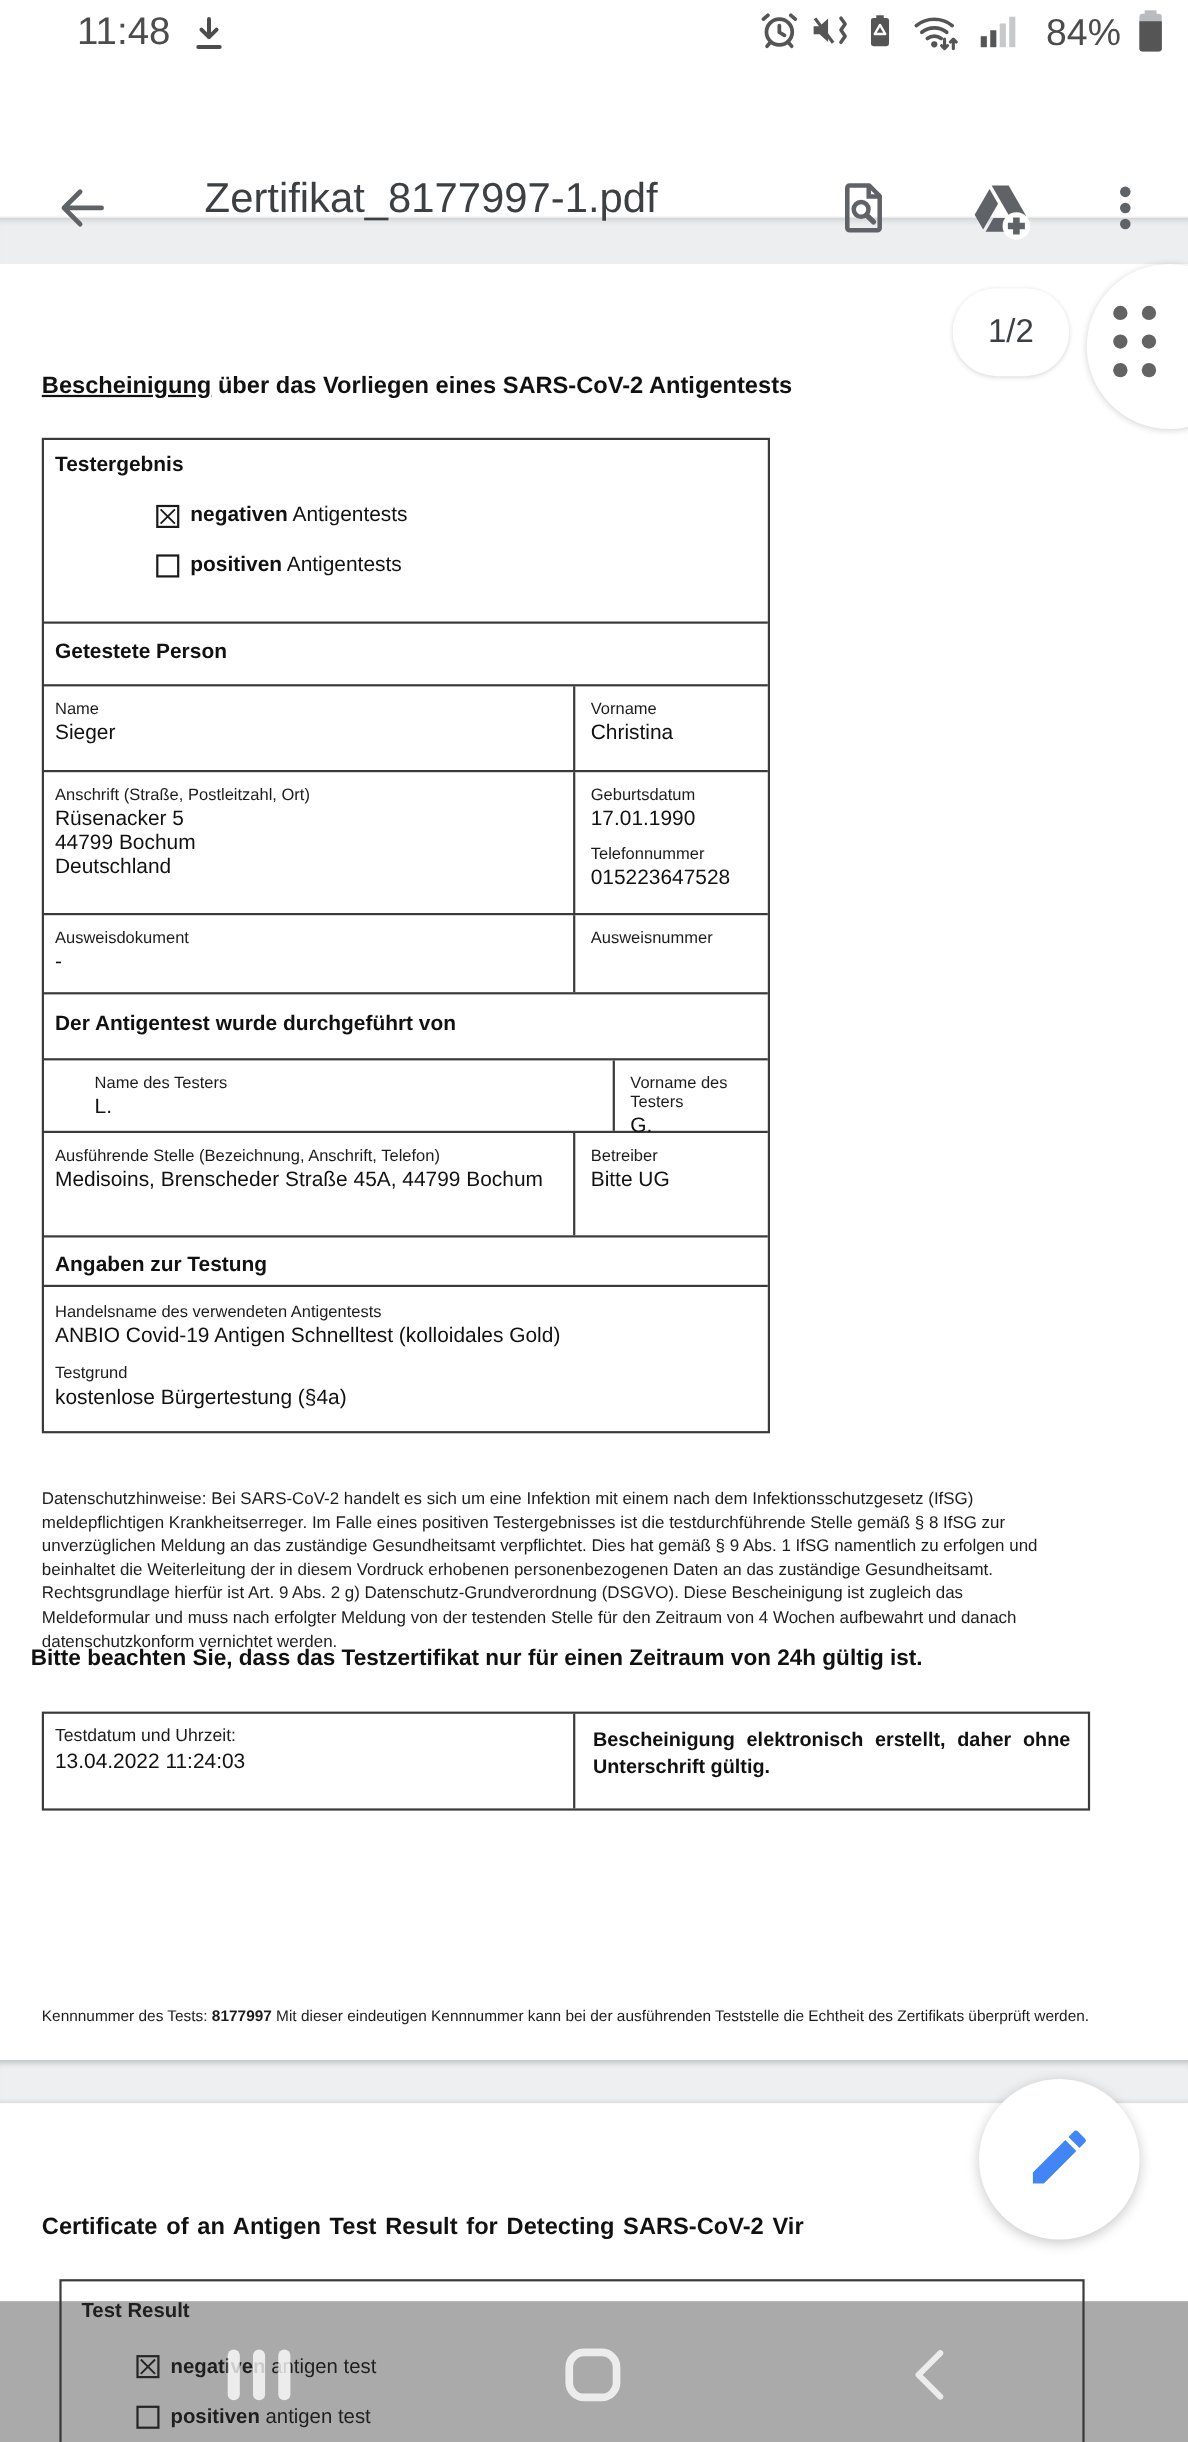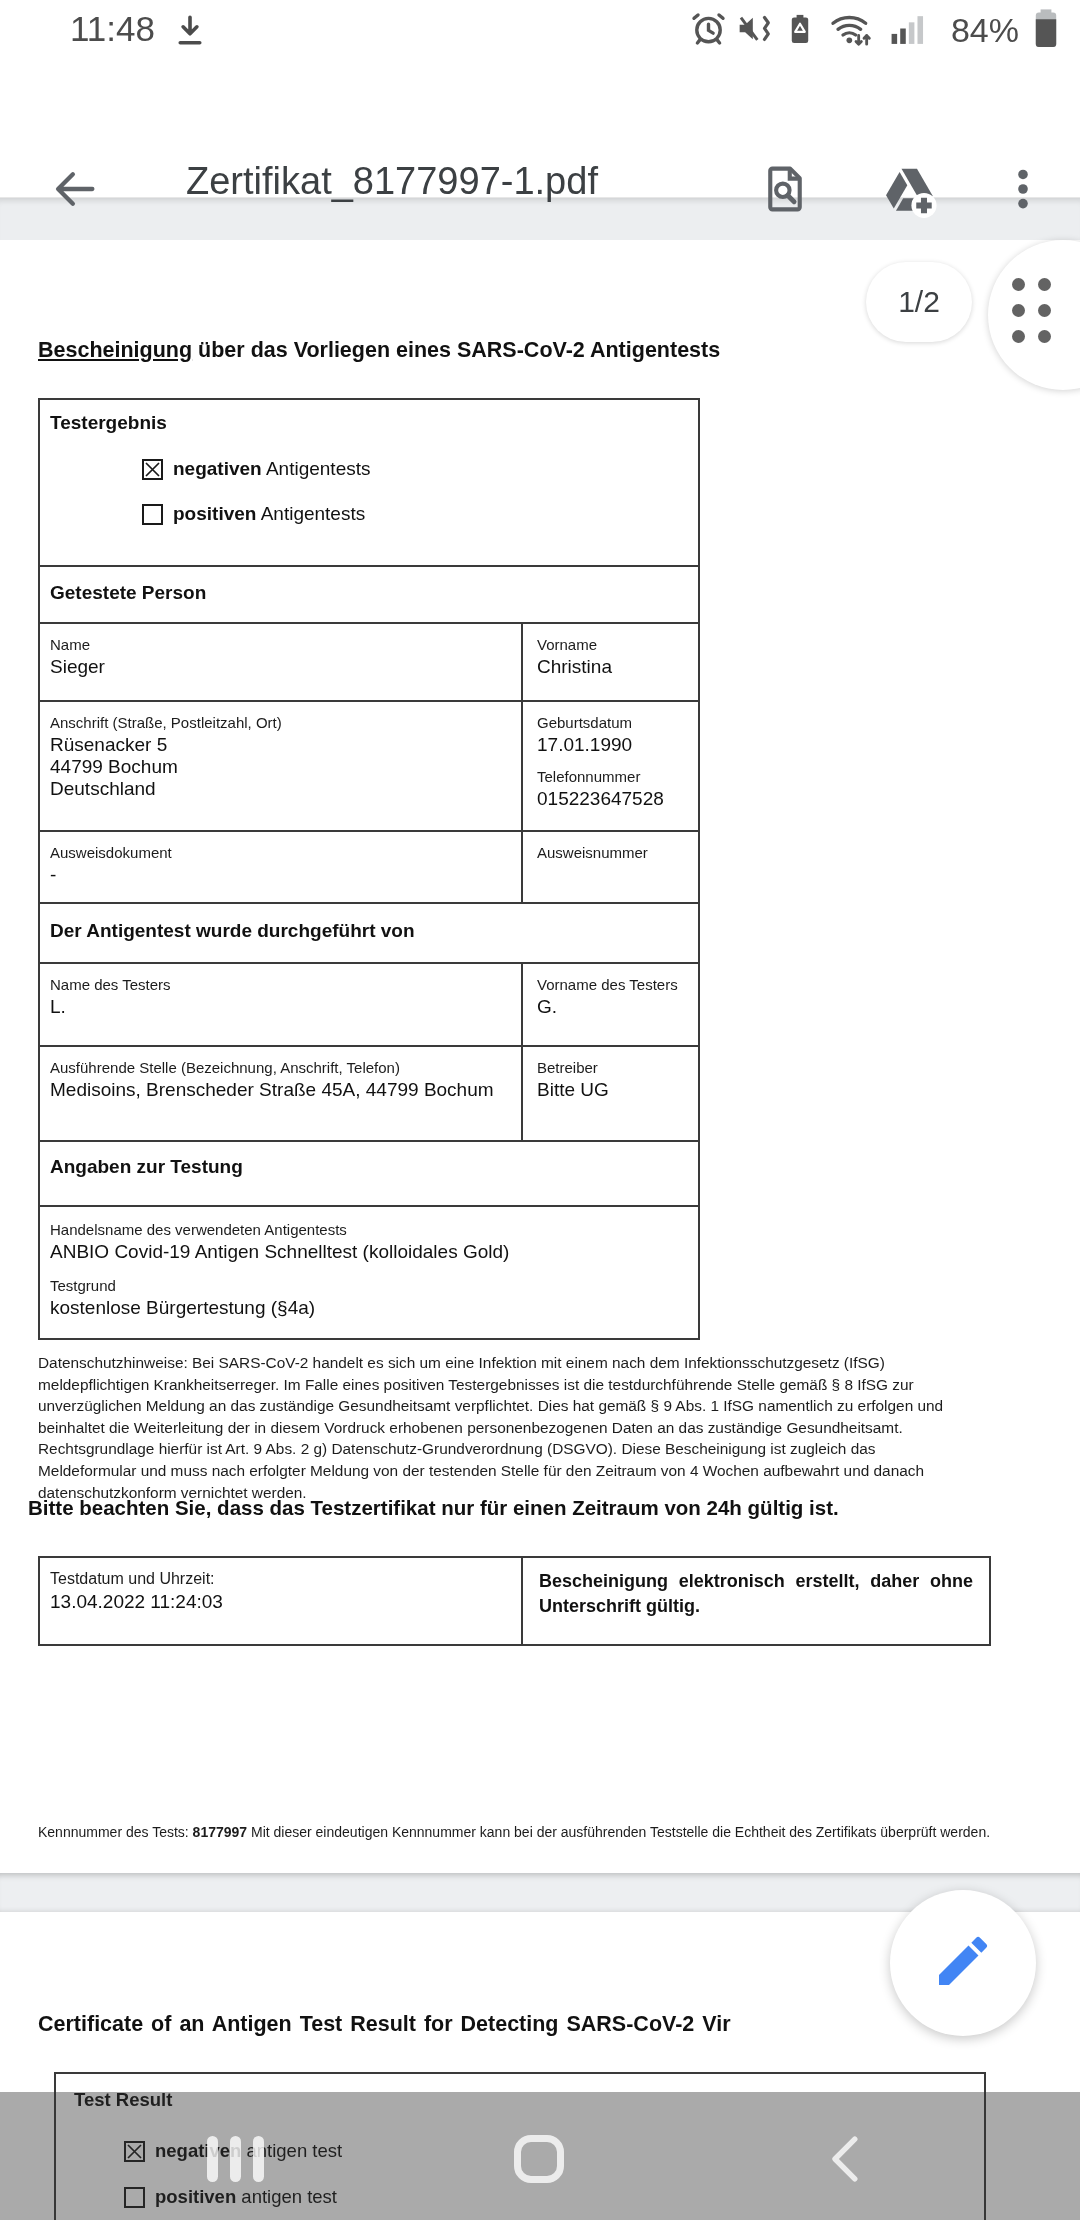--- a/index.html
+++ b/index.html
@@ -228,42 +228,42 @@
           <div class="lbl">Ausweisdokument</div>
           <div class="val">-</div>
         </div>
         <div class="cell-r">
           <div class="lbl">Ausweisnummer</div>
           <div class="val"></div>
         </div>
       </div>
 
       <div class="row sec-h" style="height:60px; padding-top:16px;">Der Antigentest wurde durchgeführt von</div>
-      <div class="row flex" style="height:83px;">
+      <div class="row flex" style="height:66px;padding-left:36px;">
         <div class="cell-l">
           <div class="lbl">Name des Testers</div>
           <div class="val">L.</div>
         </div>
         <div class="cell-r">
           <div class="lbl">Vorname des Testers</div>
           <div class="val">G.</div>
         </div>
       </div>
       <div class="row flex" style="height:95px;">
         <div class="cell-l">
           <div class="lbl">Ausführende Stelle (Bezeichnung, Anschrift, Telefon)</div>
           <div class="val">Medisoins, Brenscheder Straße 45A, 44799 Bochum</div>
         </div>
         <div class="cell-r">
           <div class="lbl">Betreiber</div>
           <div class="val">Bitte UG</div>
         </div>
       </div>
 
-      <div class="row sec-h" style="height:65px; padding-top:14px;">Angaben zur Testung</div>
+      <div class="row sec-h" style="height:45px; padding-top:14px;">Angaben zur Testung</div>
       <div class="row" style="height:133px; padding:14px 10px;">
         <div class="lbl">Handelsname des verwendeten Antigentests</div>
         <div class="val">ANBIO Covid-19 Antigen Schnelltest (kolloidales Gold)</div>
         <div class="lbl" style="margin-top:14px;">Testgrund</div>
         <div class="val">kostenlose Bürgertestung (§4a)</div>
       </div>
     </div>
 
     <div class="privacy">
       <div>Datenschutzhinweise: Bei SARS-CoV-2 handelt es sich um eine Infektion mit einem nach dem Infektionsschutzgesetz (IfSG)</div>

